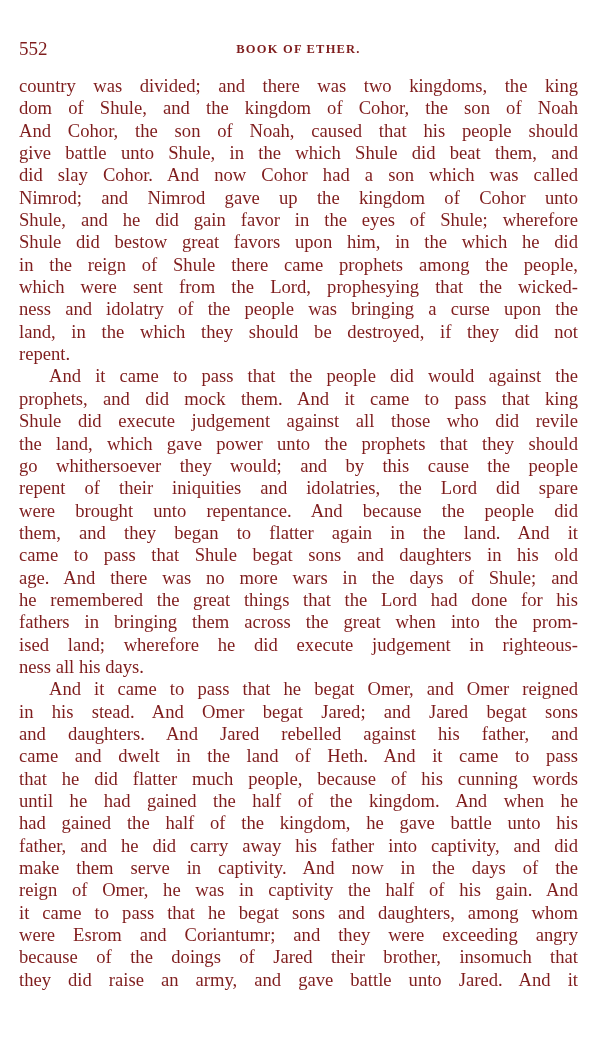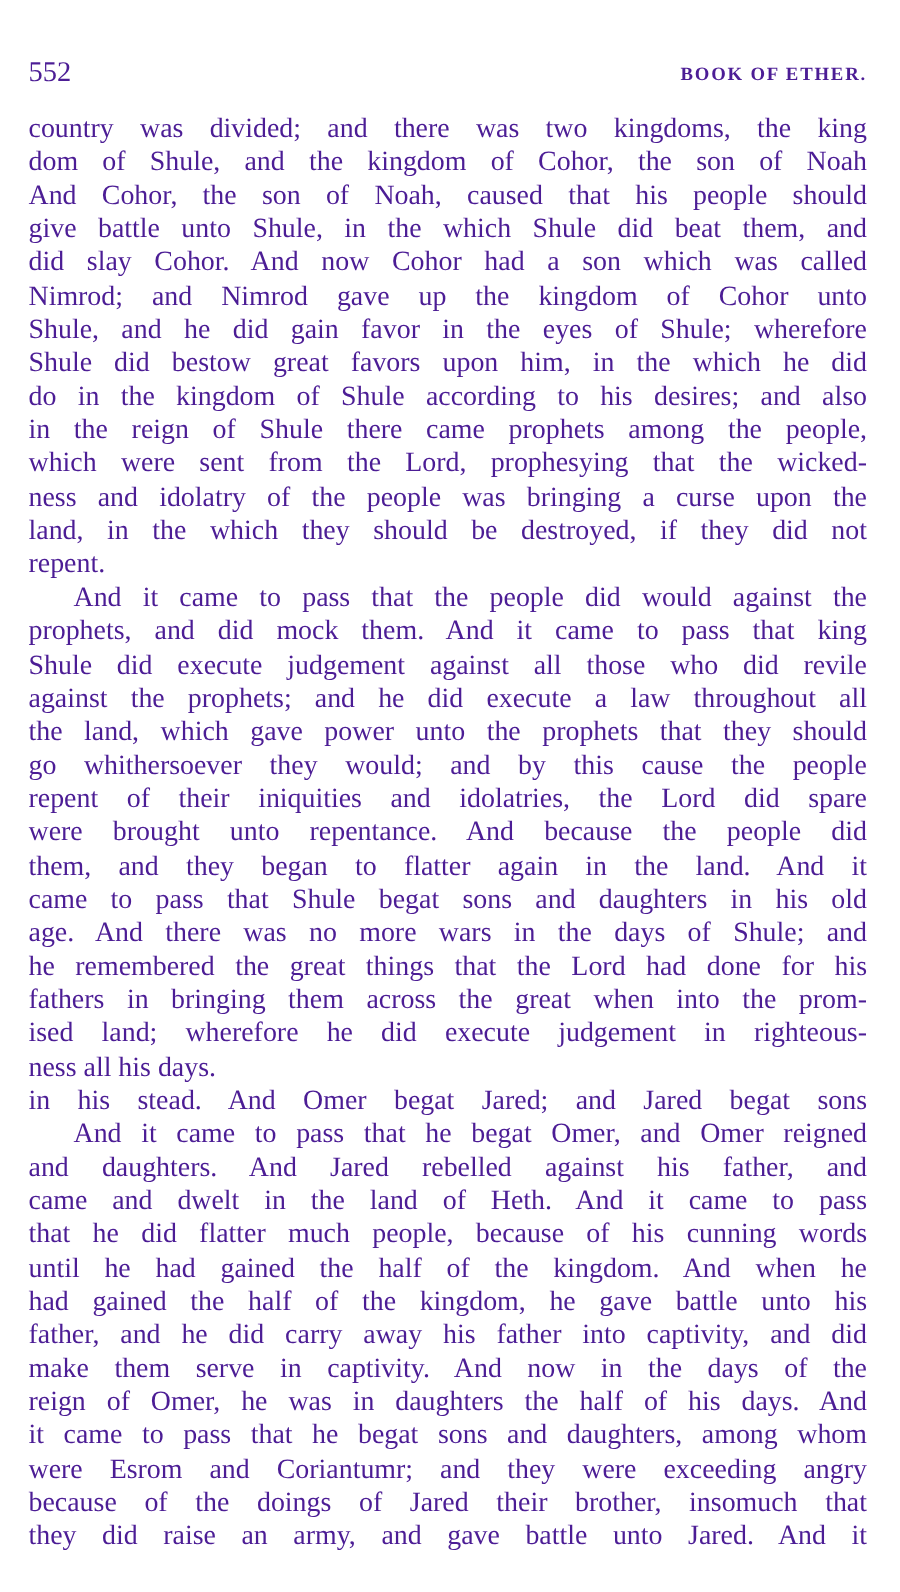--- a/index.html
+++ b/index.html
@@ -1,30 +1,30 @@
 <!DOCTYPE html>
 <html><head>
 <meta charset="utf-8">
 <style>
   html, body { margin: 0; padding: 0; background: #ffffff; }
   body { width: 600px; height: 1061px; overflow: hidden; position: relative; }
   .page {
     position: absolute; left: 0; top: 0; width: 488px; height: 1061px;
-    background: #ffffff; color: #4c1d95;
+    background: #ffffff; color: #7f1d1d;
     font-family: "Liberation Serif", "DejaVu Serif", serif;
   }
   .header {
     position: absolute; top: 38px; left: 19px; width: 559px; height: 24px;
   }
   .page-number {
     position: absolute; left: 0; top: 0;
     font-size: 19px; letter-spacing: 0px;
   }
   .running-title {
-    position: absolute; left: 0; width: 559px; top: 4px; text-align: right;
+    position: absolute; left: 0; width: 559px; top: 4px; text-align: center;
     font-size: 12.5px; font-weight: bold; letter-spacing: 1.2px;
   }
   .body {
     position: absolute; top: 75px; left: 19px; width: 559px;
   }
   .line {
     height: 22.35px; line-height: 22.35px;
     font-size: 18.6px;
     white-space: nowrap;
     text-align: justify; text-align-last: justify;
@@ -43,49 +43,47 @@
   </div>
   <div class="body" id="body-text">
       <div class="line">country was divided; and there was two kingdoms, the king</div>
       <div class="line">dom of Shule, and the kingdom of Cohor, the son of Noah</div>
       <div class="line">And Cohor, the son of Noah, caused that his people should</div>
       <div class="line">give battle unto Shule, in the which Shule did beat them, and</div>
       <div class="line">did slay Cohor.  And now Cohor had a son which was called</div>
       <div class="line">Nimrod; and Nimrod gave up the kingdom of Cohor unto</div>
       <div class="line">Shule, and he did gain favor in the eyes of Shule; wherefore</div>
       <div class="line">Shule did bestow great favors upon him, in the which he did</div>
-      <div class="line">do in the kingdom of Shule according to his desires; and also</div>
       <div class="line">in the reign of Shule there came prophets among the people,</div>
       <div class="line">which were sent from the Lord, prophesying that the wicked-</div>
       <div class="line">ness and idolatry of the people was bringing a curse upon the</div>
       <div class="line">land, in the which they should be destroyed, if they did not</div>
       <div class="line last">repent.</div>
       <div class="line indent">And it came to pass that the people did would against the</div>
       <div class="line">prophets, and did mock them.  And it came to pass that king</div>
       <div class="line">Shule did execute judgement against all those who did revile</div>
-      <div class="line">against the prophets; and he did execute a law throughout all</div>
       <div class="line">the land, which gave power unto the prophets that they should</div>
       <div class="line">go whithersoever they would; and by this cause the people</div>
       <div class="line">repent of their iniquities and idolatries, the Lord did spare</div>
       <div class="line">were brought unto repentance.  And because the people did</div>
       <div class="line">them, and they began to flatter again in the land.  And it</div>
       <div class="line">came to pass that Shule begat sons and daughters in his old</div>
       <div class="line">age.  And there was no more wars in the days of Shule; and</div>
       <div class="line">he remembered the great things that the Lord had done for his</div>
       <div class="line">fathers in bringing them across the great when into the prom-</div>
       <div class="line">ised land; wherefore he did execute judgement in righteous-</div>
       <div class="line last">ness all his days.</div>
+      <div class="line indent">And it came to pass that he begat Omer, and Omer reigned</div>
       <div class="line">in his stead.  And Omer begat Jared; and Jared begat sons</div>
-      <div class="line indent">And it came to pass that he begat Omer, and Omer reigned</div>
       <div class="line">and daughters.  And Jared rebelled against his father, and</div>
       <div class="line">came and dwelt in the land of Heth.  And it came to pass</div>
       <div class="line">that he did flatter much people, because of his cunning words</div>
       <div class="line">until he had gained the half of the kingdom.  And when he</div>
       <div class="line">had gained the half of the kingdom, he gave battle unto his</div>
       <div class="line">father, and he did carry away his father into captivity, and did</div>
       <div class="line">make them serve in captivity.  And now in the days of the</div>
-      <div class="line">reign of Omer, he was in daughters the half of his days.  And</div>
+      <div class="line">reign of Omer, he was in captivity the half of his gain.  And</div>
       <div class="line">it came to pass that he begat sons and daughters, among whom</div>
       <div class="line">were Esrom and Coriantumr; and they were exceeding angry</div>
       <div class="line">because of the doings of Jared their brother, insomuch that</div>
       <div class="line">they did raise an army, and gave battle unto Jared.  And it</div>
     </div>
 </div>
 
 </body></html>

